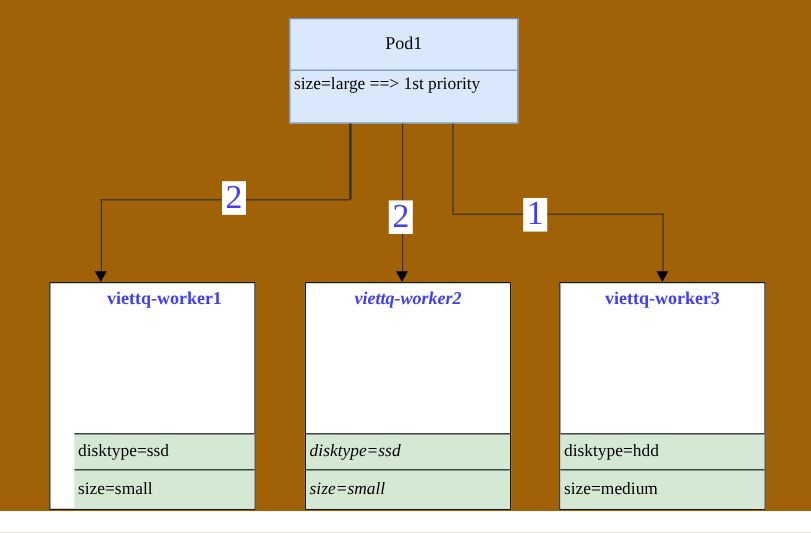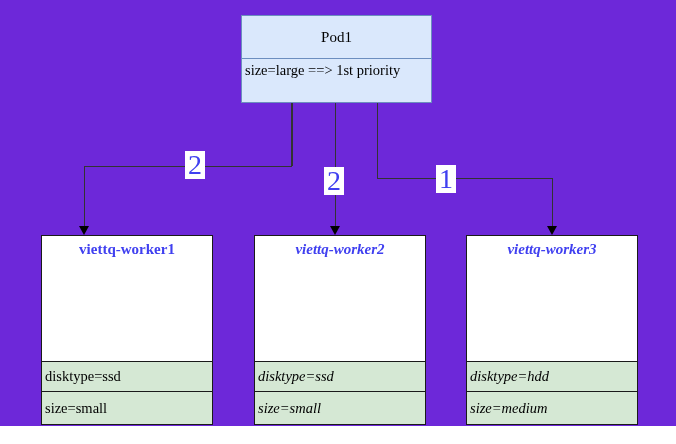--- a/index.html
+++ b/index.html
@@ -1,20 +1,20 @@
 <!DOCTYPE html>
 <html><head>
 <meta charset="utf-8">
 <style>
   html, body { margin: 0; padding: 0; background: #ffffff; }
   .canvas {
     position: relative;
     width: 676px;
     height: 426px;
-    background: #6d28d9;
+    background: #a16207;
     font-family: "Liberation Serif", "DejaVu Serif", serif;
     overflow: hidden;
   }
 
   
   .pod {
     position: absolute;
     left: 241px; top: 15px;
     width: 191px; height: 88px;
     box-sizing: border-box;
@@ -40,23 +40,23 @@
   .worker {
     position: absolute;
     top: 235px;
     width: 172px; height: 190px;
     box-sizing: border-box;
     background: #ffffff;
     border: 1.5px solid #1a1a1a;
     display: flex;
     flex-direction: column;
   }
-  .worker-1 { left: 41px; }
+  .worker-1 { left: 41px; padding-left: 20px; }
   .worker-2 { left: 254px; font-style: italic; }
-  .worker-3 { left: 466px; font-style: italic; }
+  .worker-3 { left: 466px; }
   .worker-title {
     padding-top: 5px;
     text-align: center;
     font-size: 15px;
     font-weight: bold;
     color: #4040f0;
   }
   .worker-spacer { flex: 1; }
   .worker-row {
     box-sizing: border-box;

